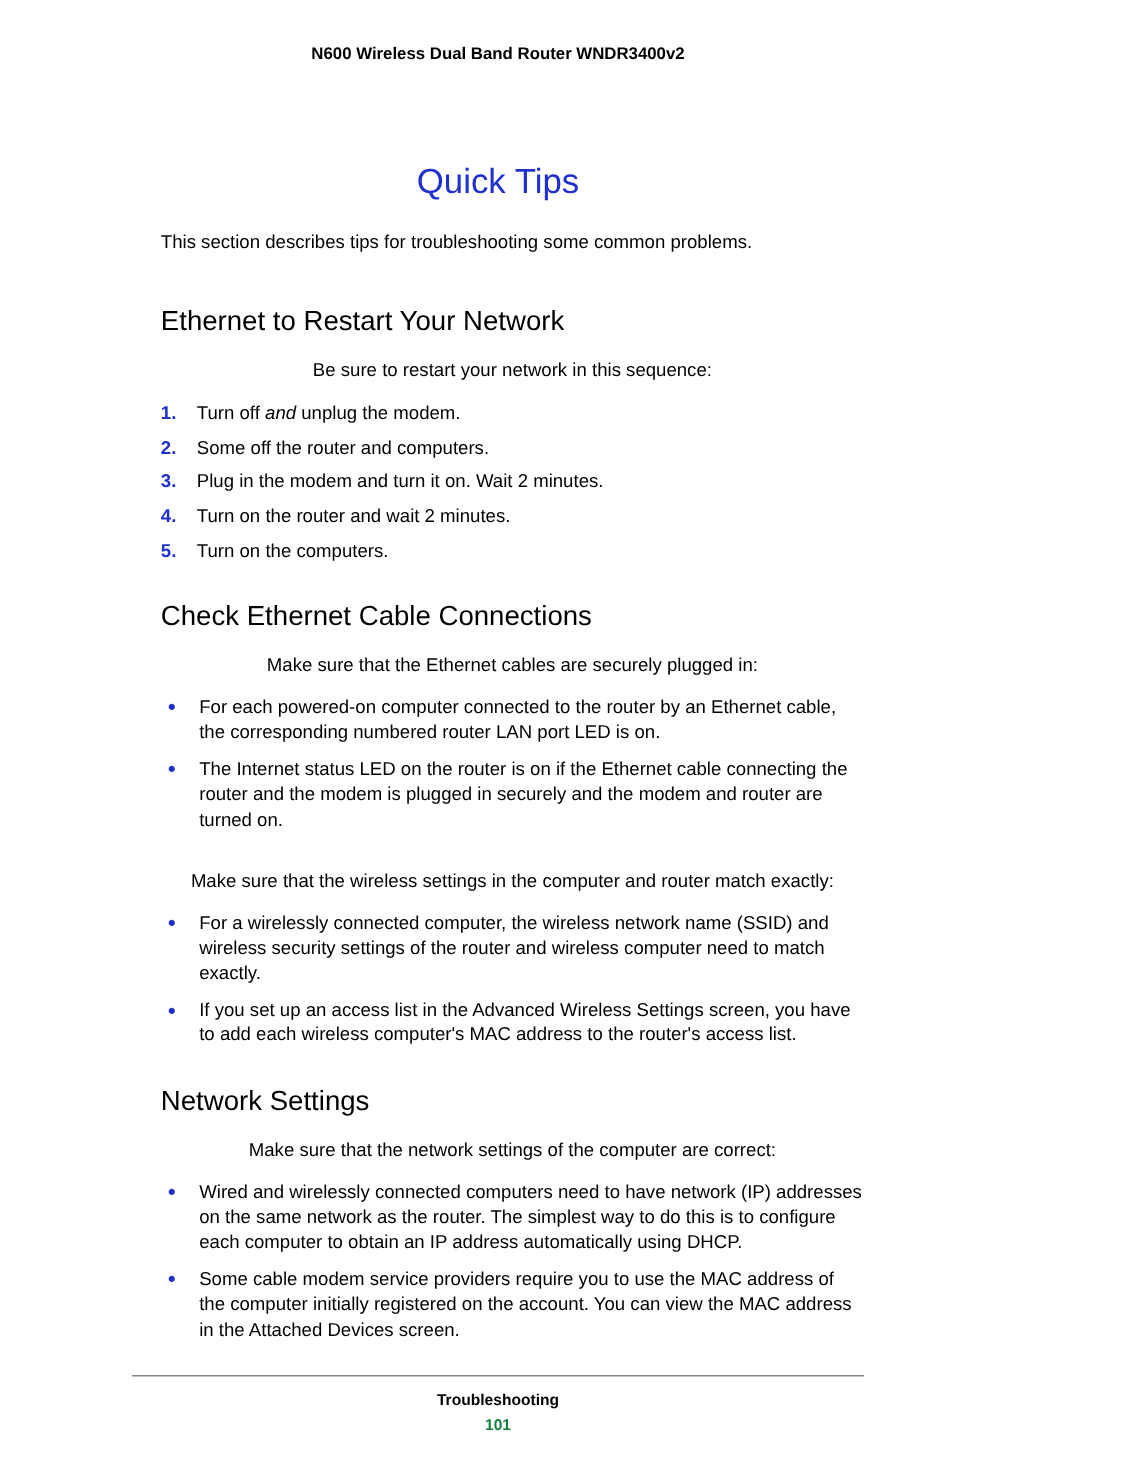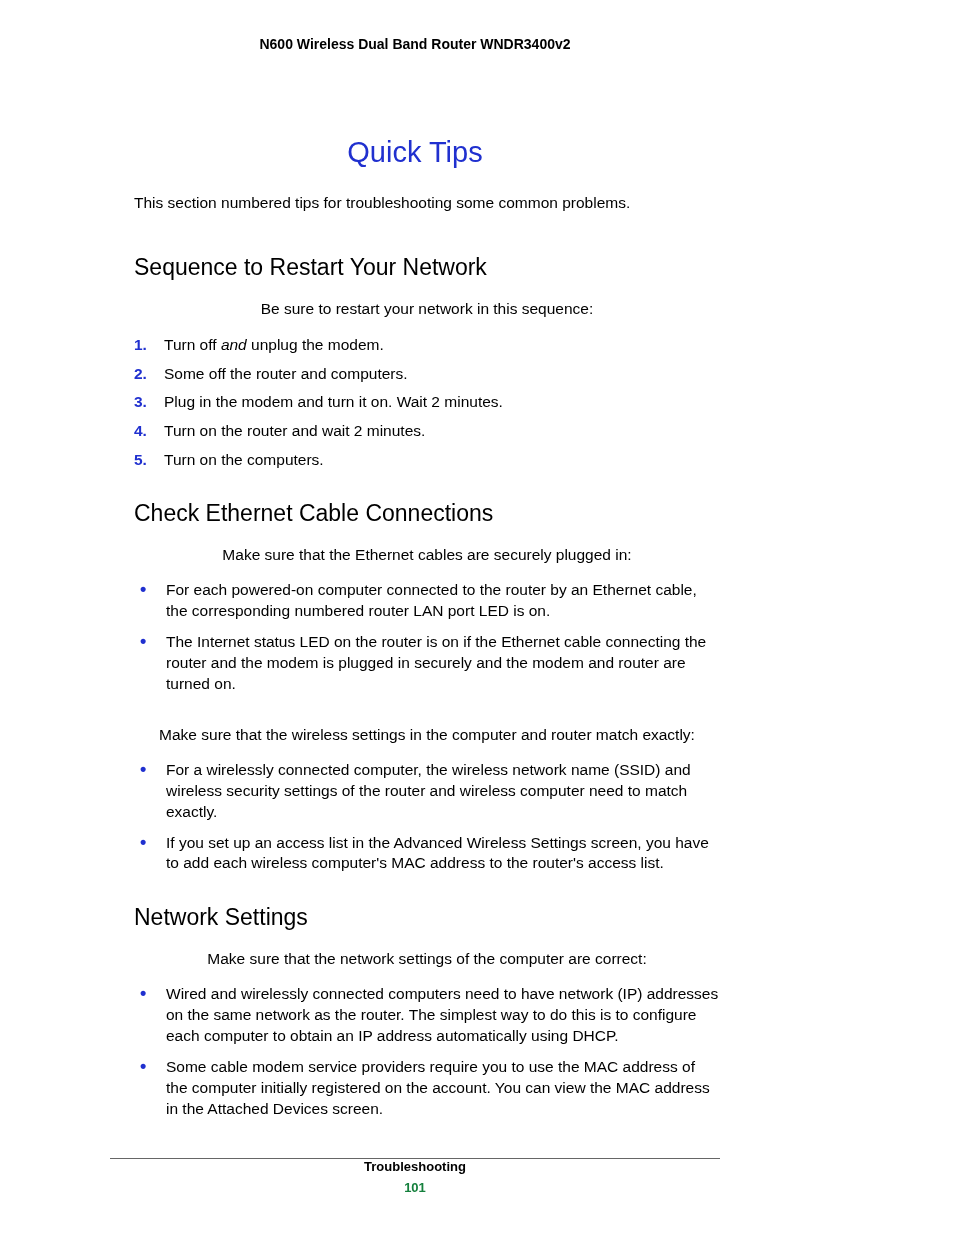--- a/index.html
+++ b/index.html
@@ -94,20 +94,21 @@
     line-height: 1.1;
   }
   em.it { font-style: italic; }
   .footer {
     position: absolute;
     bottom: 40px;
     left: 110px;
     right: 110px;
     border-top: 1px solid #666;
     text-align: center;
+    padding-top: 12px;
   }
   .footer .fchap {
     font-size: 13px;
     font-weight: bold;
     margin-bottom: 6px;
   }
   .footer .fpage {
     font-size: 13px;
     font-weight: bold;
     color: #15803d;
@@ -115,23 +116,23 @@
 </style>
 </head>
 <body>
 
 <div class="page">
 
   <div class="header-title">N600 Wireless Dual Band Router WNDR3400v2</div>
 
   <h1 class="quick">Quick Tips</h1>
 
-  <p class="intro">This section numbered tips for troubleshooting some common problems.</p>
+  <p class="intro">This section describes tips for troubleshooting some common problems.</p>
 
-  <h2 class="sub">Sequence to Restart Your Network</h2>
+  <h2 class="sub">Ethernet to Restart Your Network</h2>
   <p class="para">Be sure to restart your network in this sequence:</p>
   <ol class="num">
     <li>
       <span>Turn off </span><em class="it">and</em><span> unplug the modem.</span>
     </li>
     <li>Some off the router and computers.</li>
     <li>Plug in the modem and turn it on. Wait 2 minutes.</li>
     <li>Turn on the router and wait 2 minutes.</li>
     <li>Turn on the computers.</li>
   </ol>

